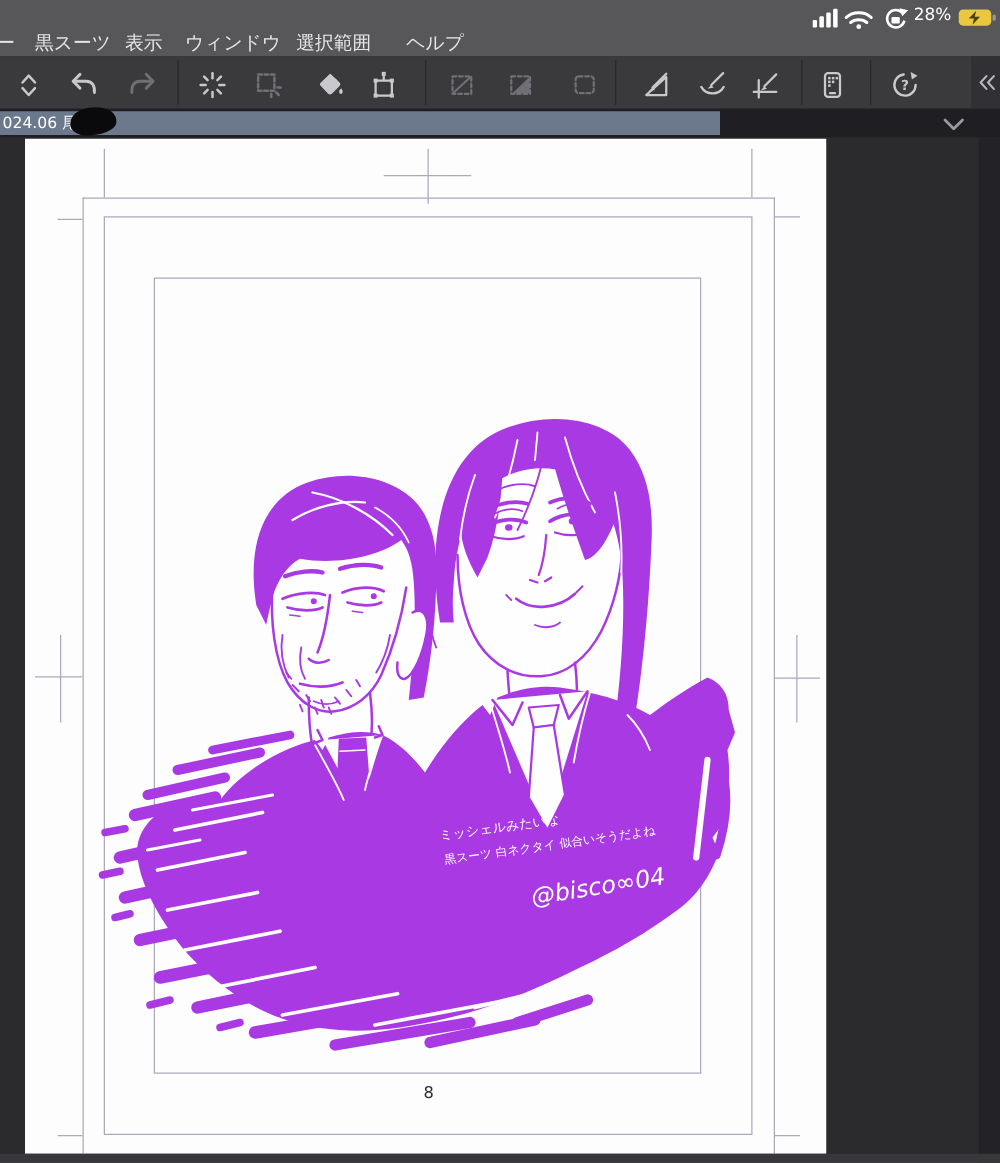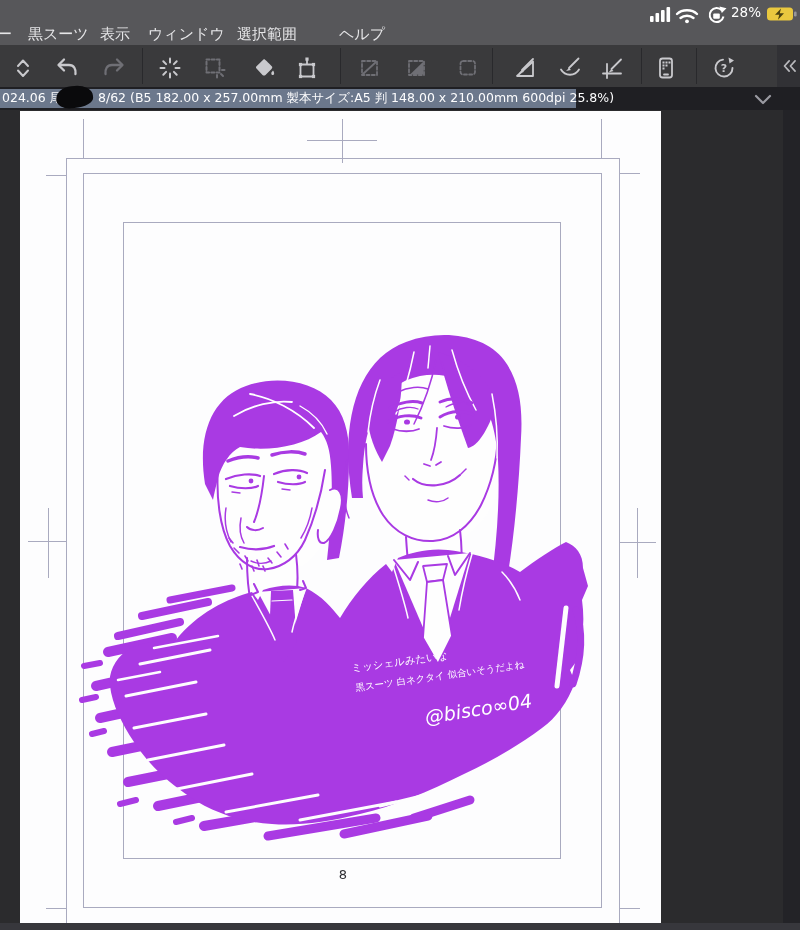--- a/index.html
+++ b/index.html
@@ -68,21 +68,21 @@
       <rect x="1" y="3.5" width="26" height="13" rx="3.5" fill="#e9c83f"></rect>
       <rect x="28" y="7.5" width="2.6" height="5" rx="1.2" fill="#97979b"></rect>
       <path d="M15,4.5 L9,10.8 L13.2,10.8 L12,15.8 L18,9.3 L13.8,9.3 Z" fill="#4a4212"></path>
     </svg>
 
     <span class="menu-item" style="left:-3px">ー</span>
     <span class="menu-item" style="left:28px">黒スーツ</span>
     <span class="menu-item" style="left:100px">表示</span>
     <span class="menu-item" style="left:148px">ウィンドウ</span>
     <span class="menu-item" style="left:237px">選択範囲</span>
-    <span class="menu-item" style="left:339px">ヘルプ</span>
+    <span class="menu-item" style="left:325px">ヘルプ</span>
   </div>
 
   <div class="abs toolbar">
     <div class="tbtn" style="left:8px">
       <svg width="26" height="26" viewBox="0 0 26 26" class="ticon">
         <polyline points="8,11 13,5.5 18,11"></polyline>
           <polyline points="8,15.5 13,21 18,15.5"></polyline>
       </svg>
     </div>
     <div class="tbtn" style="left:52px">
@@ -205,21 +205,20 @@
           <polyline points="12,7 6.5,13 12,19"></polyline>
             <polyline points="19,7 13.5,13 19,19"></polyline>
         </g>
       </svg>
     </div>
   </div>
 
   <div class="abs titlebar">
     <div class="thl"></div>
     <span class="ttext" style="left:2px">024.06 尾鯉</span>
-    <span class="ttext" style="left:98px">8/62 (B5 182.00 x 257.00mm 製本サイズ:A5 判 148.00 x 210.00mm 600dpi 25.8%)</span>
     <div class="blob"></div>
     <svg class="abs" style="left:752px;top:5px" width="22" height="14" viewBox="0 0 22 14">
       <polyline points="4,4 11,11 18,4" stroke="#9a9aa1" stroke-width="2.2" fill="none" stroke-linecap="round" stroke-linejoin="round"></polyline>
     </svg>
   </div>
 
   <div class="abs canvas">
     <div class="page"></div>
 
     <div class="frame" style="left:66px;top:48px;width:554px;height:765px;border-bottom:none"></div>

